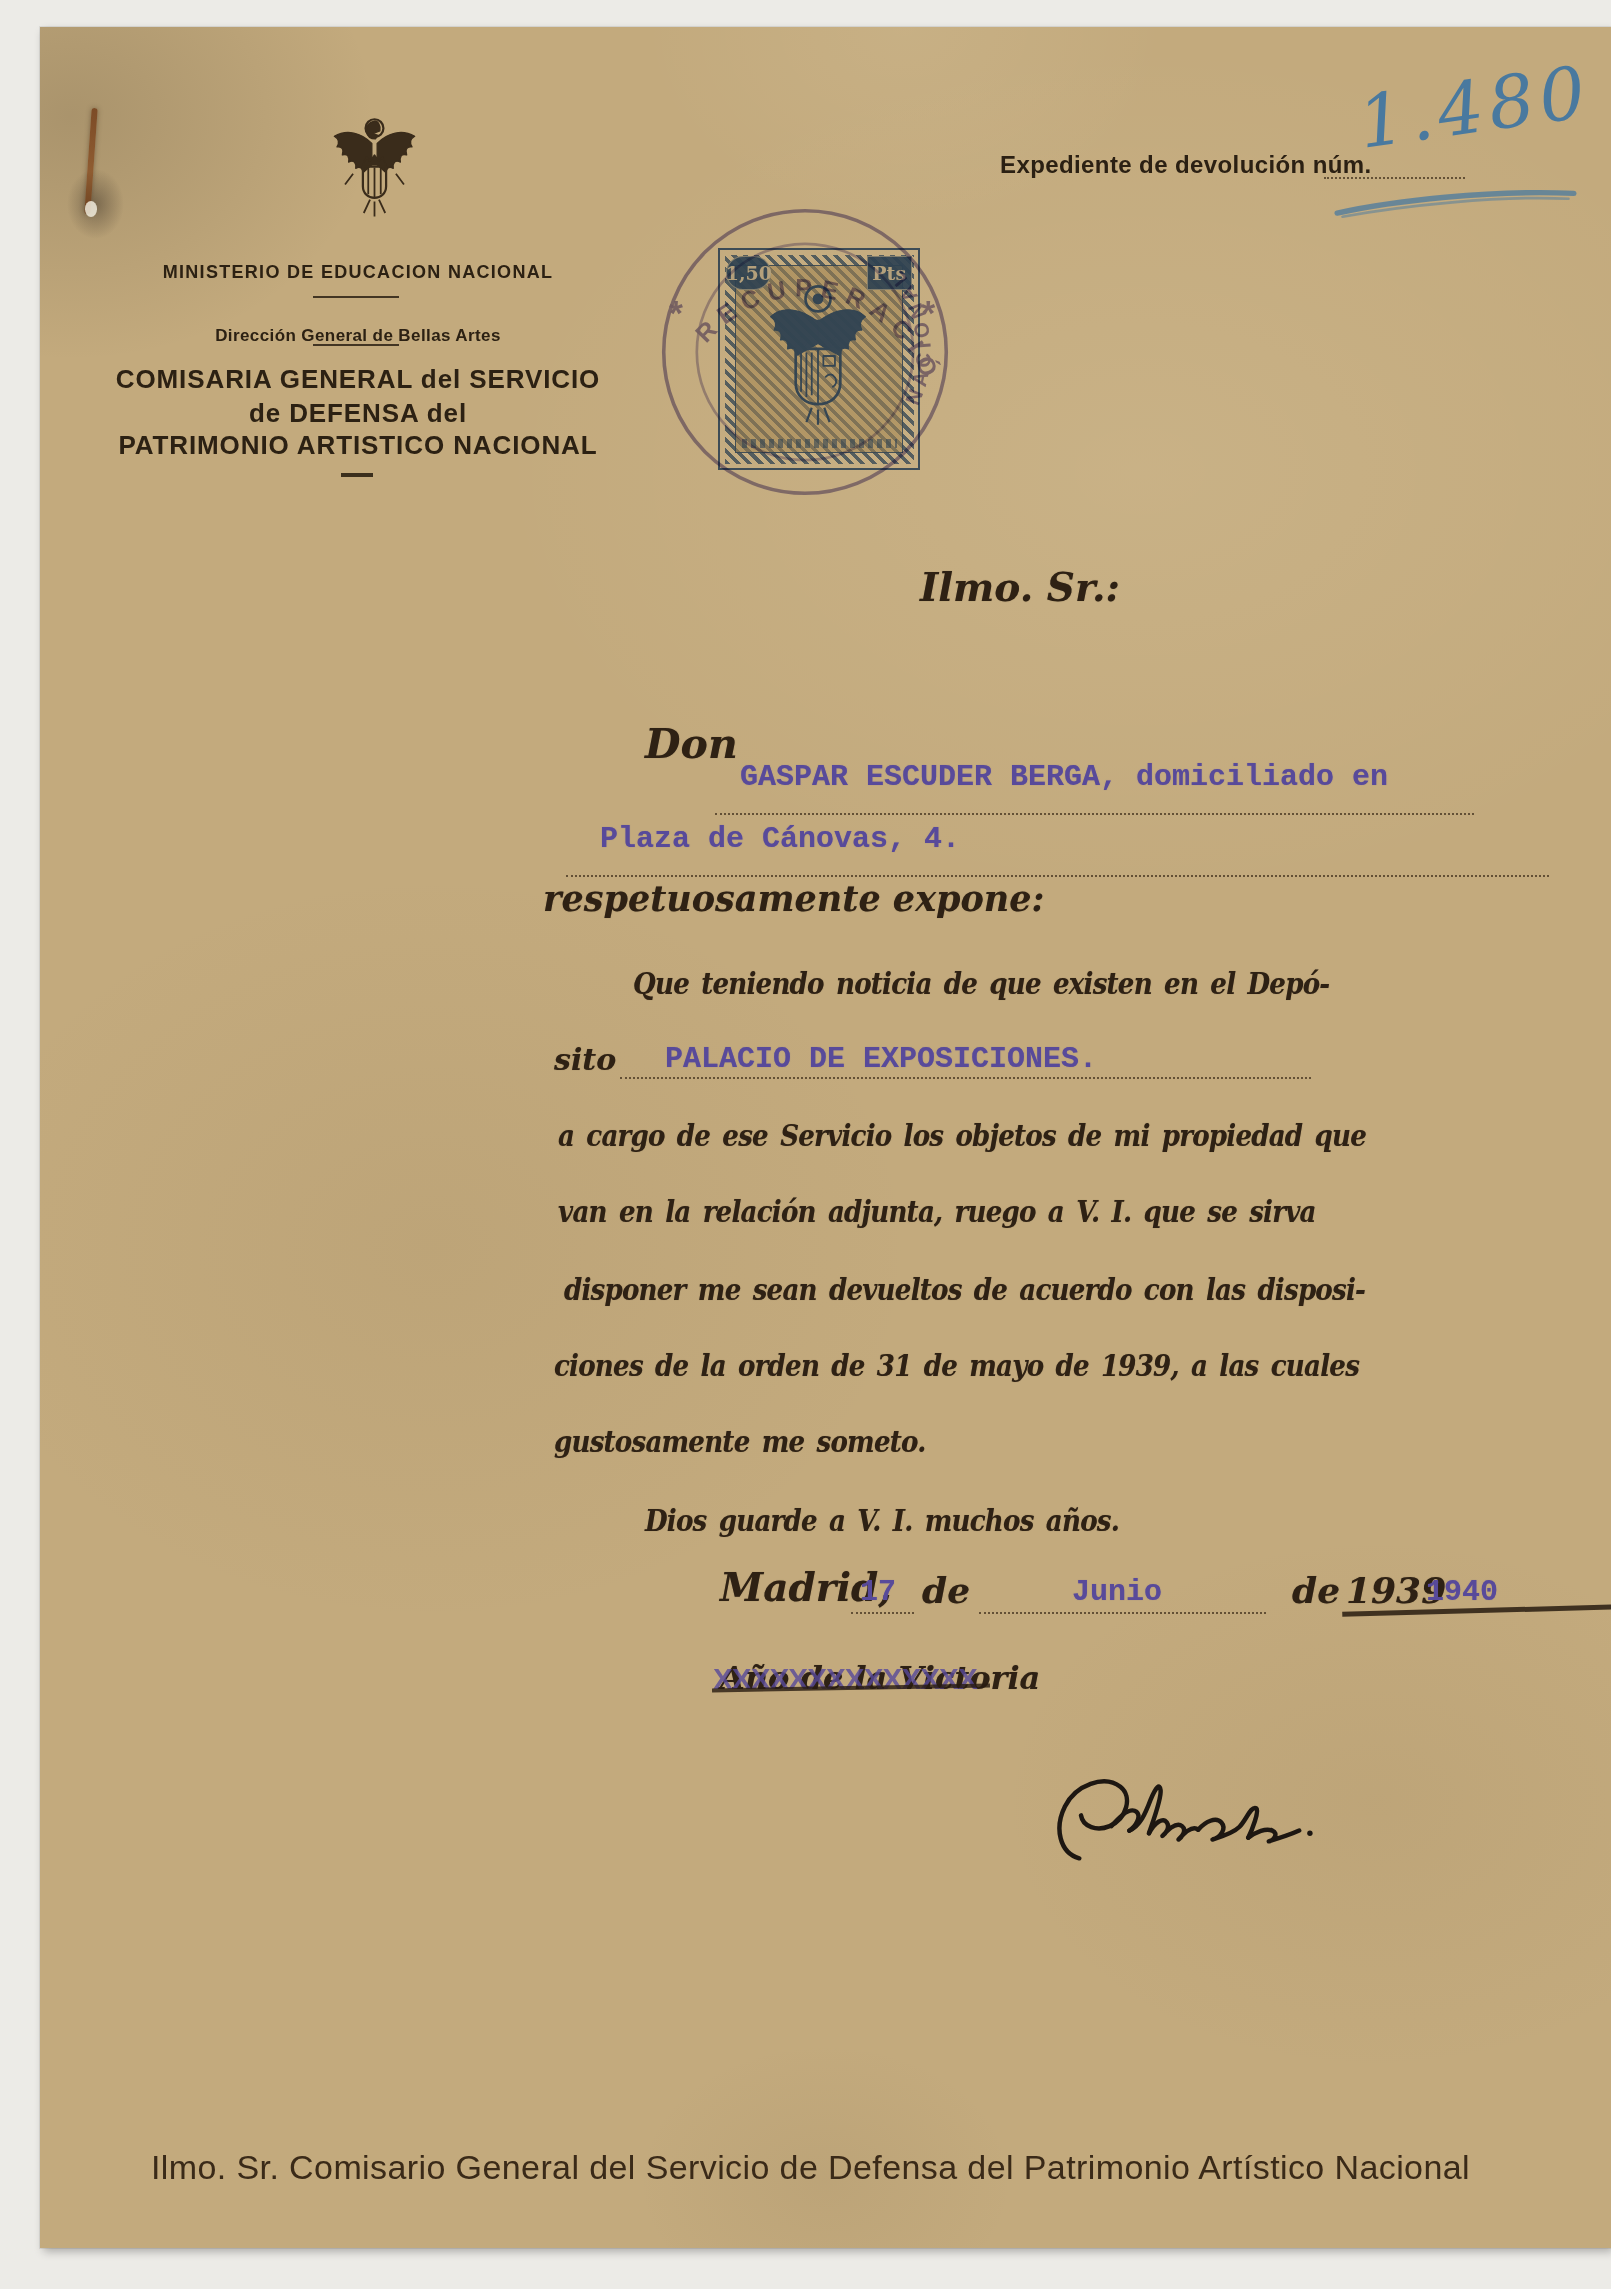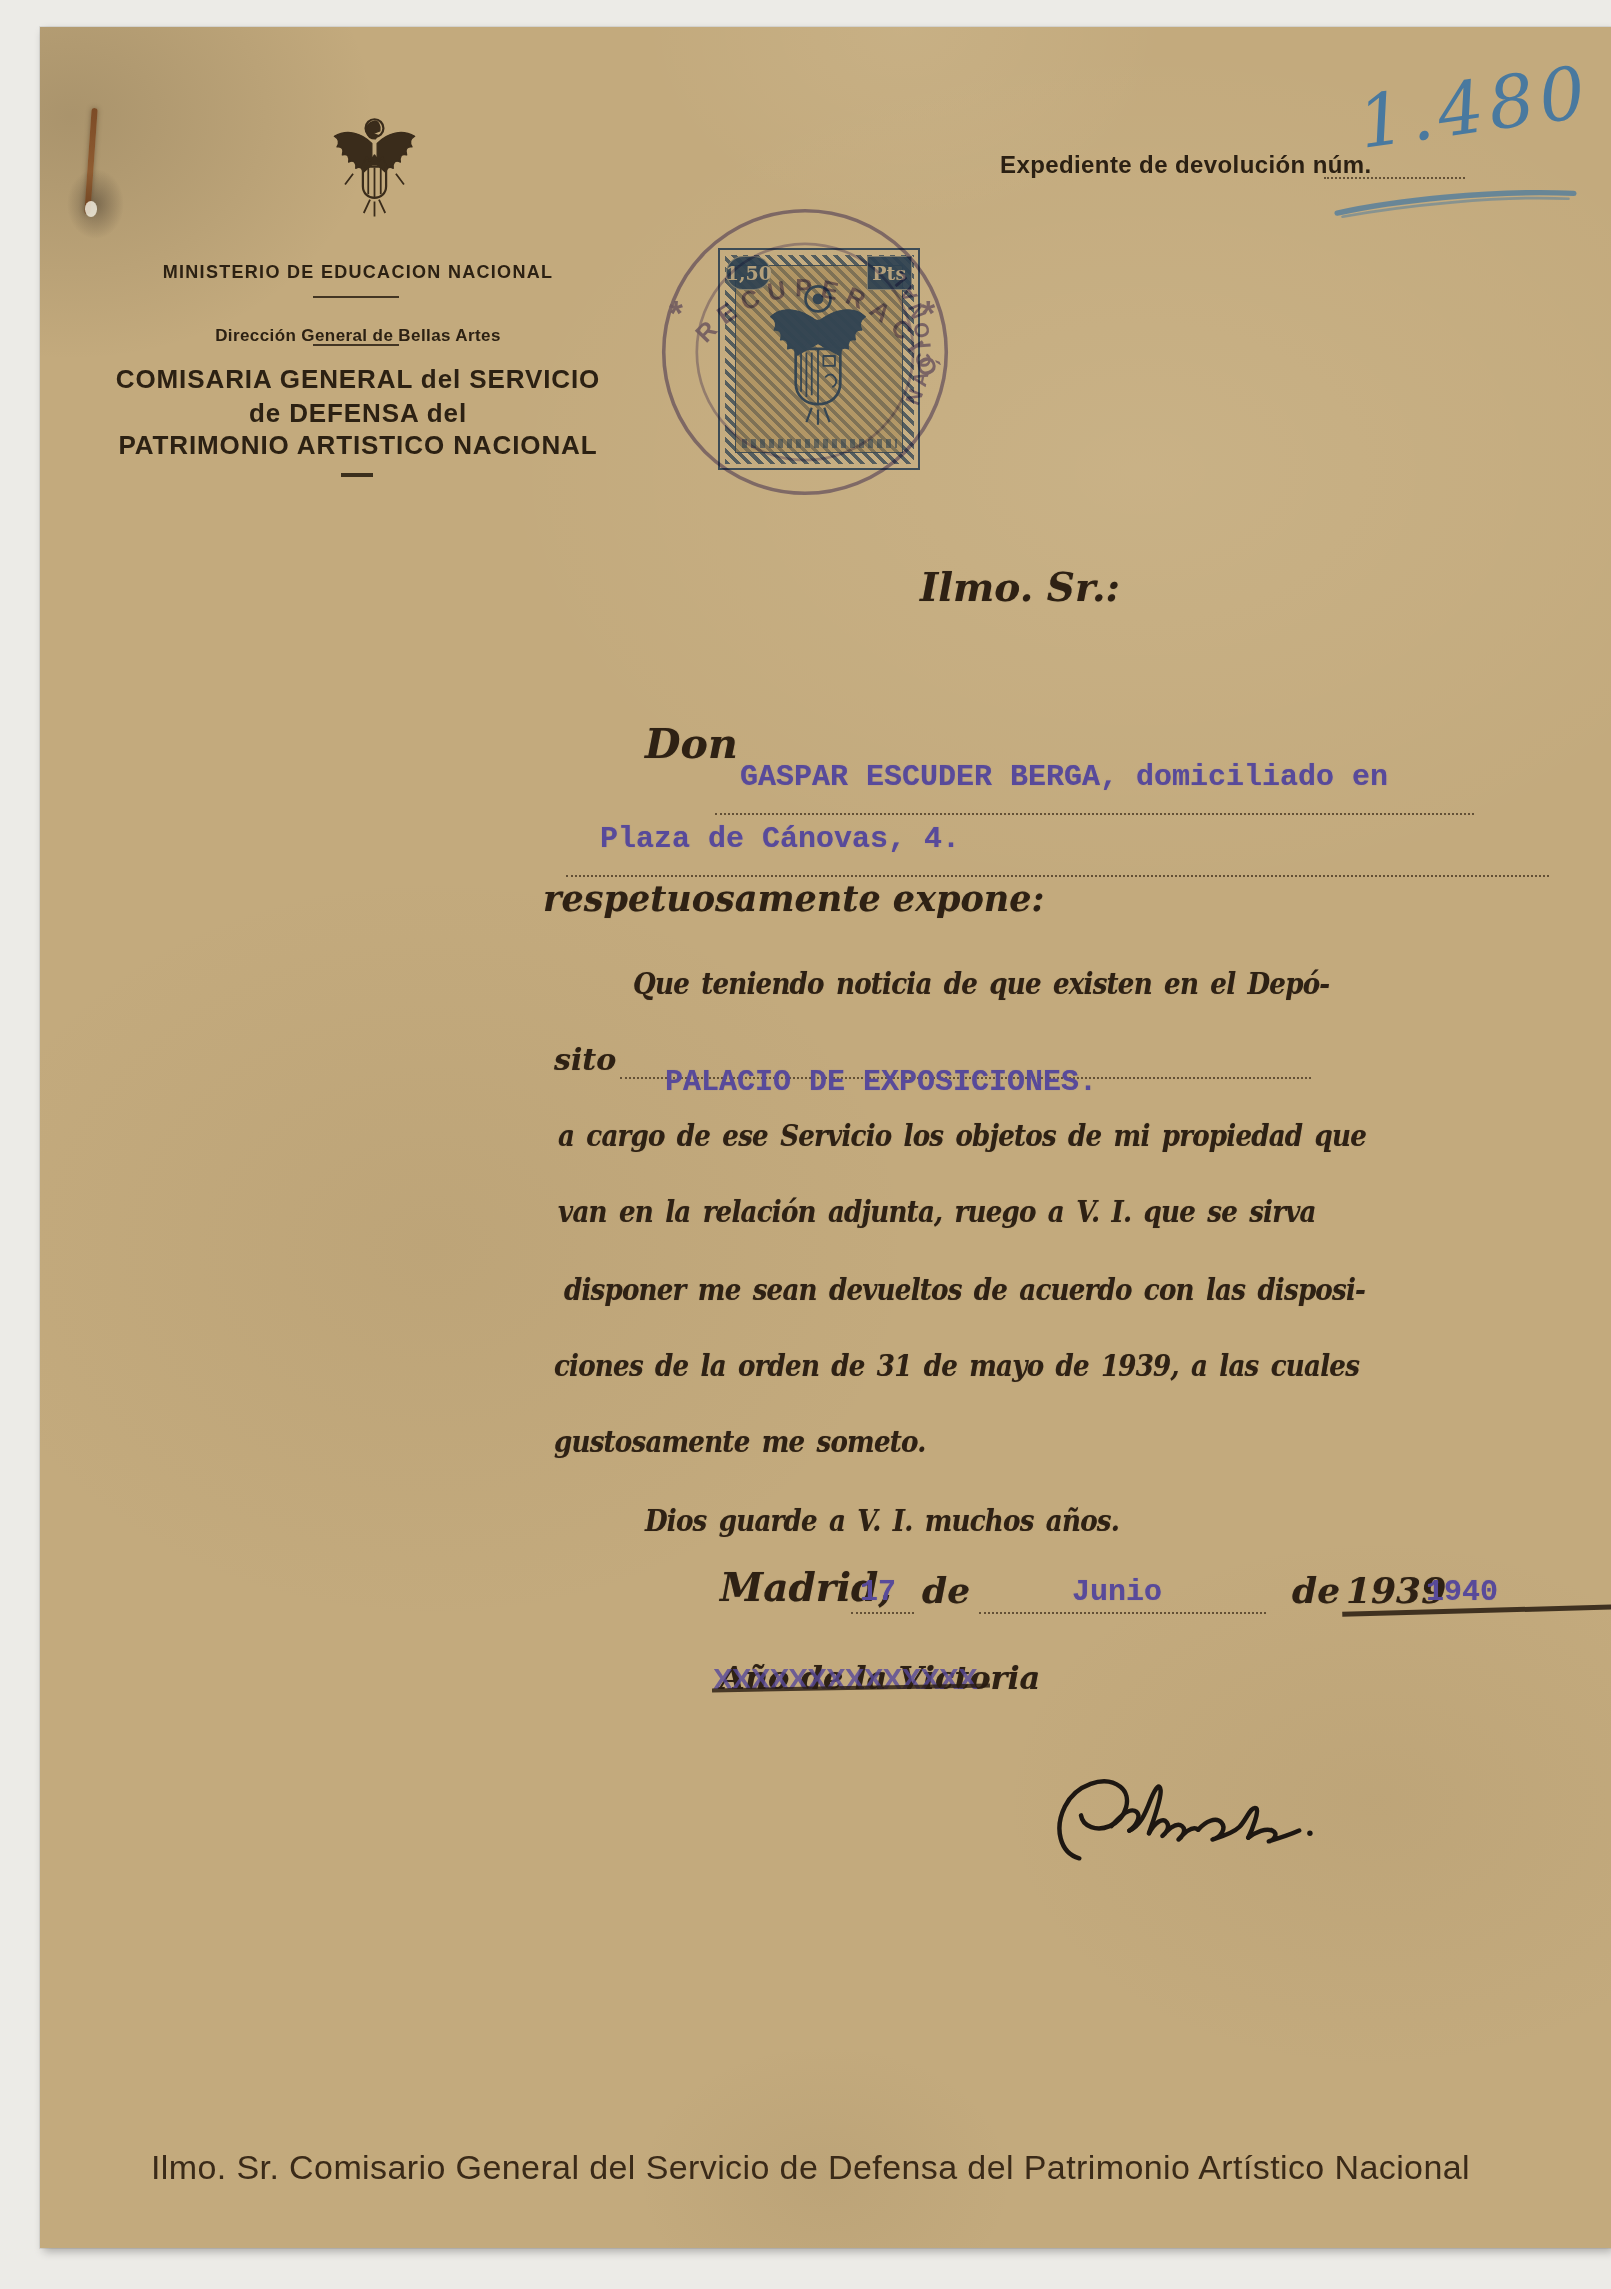--- a/index.html
+++ b/index.html
@@ -168,21 +168,21 @@
 
     <div class="abs dotline" style="left:526px;top:819px;width:983px;height:29px;"></div>
     <div class="abs typed" style="left:560px;top:795px;">Plaza de Cánovas, 4.</div>
 
     <div class="abs print-it" style="left:503px;top:851px;font-size:35px;">respetuosamente expone:</div>
 
     <div class="abs print-it body-line" style="left:593px;top:939px;">Que teniendo noticia de que existen en el Depó-</div>
 
     <div class="abs print-it" style="left:514px;top:1015px;font-size:30px;">sito</div>
     <div class="abs dotline" style="left:580px;top:1016px;width:691px;height:34px;"></div>
-    <div class="abs typed" style="left:625px;top:1015px;margin-top:23px;">PALACIO DE EXPOSICIONES.</div>
+    <div class="abs typed" style="left:625px;top:1015px;">PALACIO DE EXPOSICIONES.</div>
 
     <div class="abs print-it body-line" style="left:518px;top:1091px;">a cargo de ese Servicio los objetos de mi propiedad que</div>
     <div class="abs print-it body-line" style="left:518px;top:1167px;">van en la relación adjunta, ruego a V. I. que se sirva</div>
     <div class="abs print-it body-line" style="left:524px;top:1245px;">disponer me sean devueltos de acuerdo con las disposi-</div>
     <div class="abs print-it body-line" style="left:514px;top:1321px;">ciones de la orden de 31 de mayo de 1939, a las cuales</div>
     <div class="abs print-it body-line" style="left:514px;top:1397px;">gustosamente me someto.</div>
 
     <div class="abs print-it body-line" style="left:605px;top:1476px;">Dios guarde a V. I. muchos años.</div>
 
     <div class="abs print-it" style="left:680px;top:1537px;font-size:39px;">Madrid,</div>

